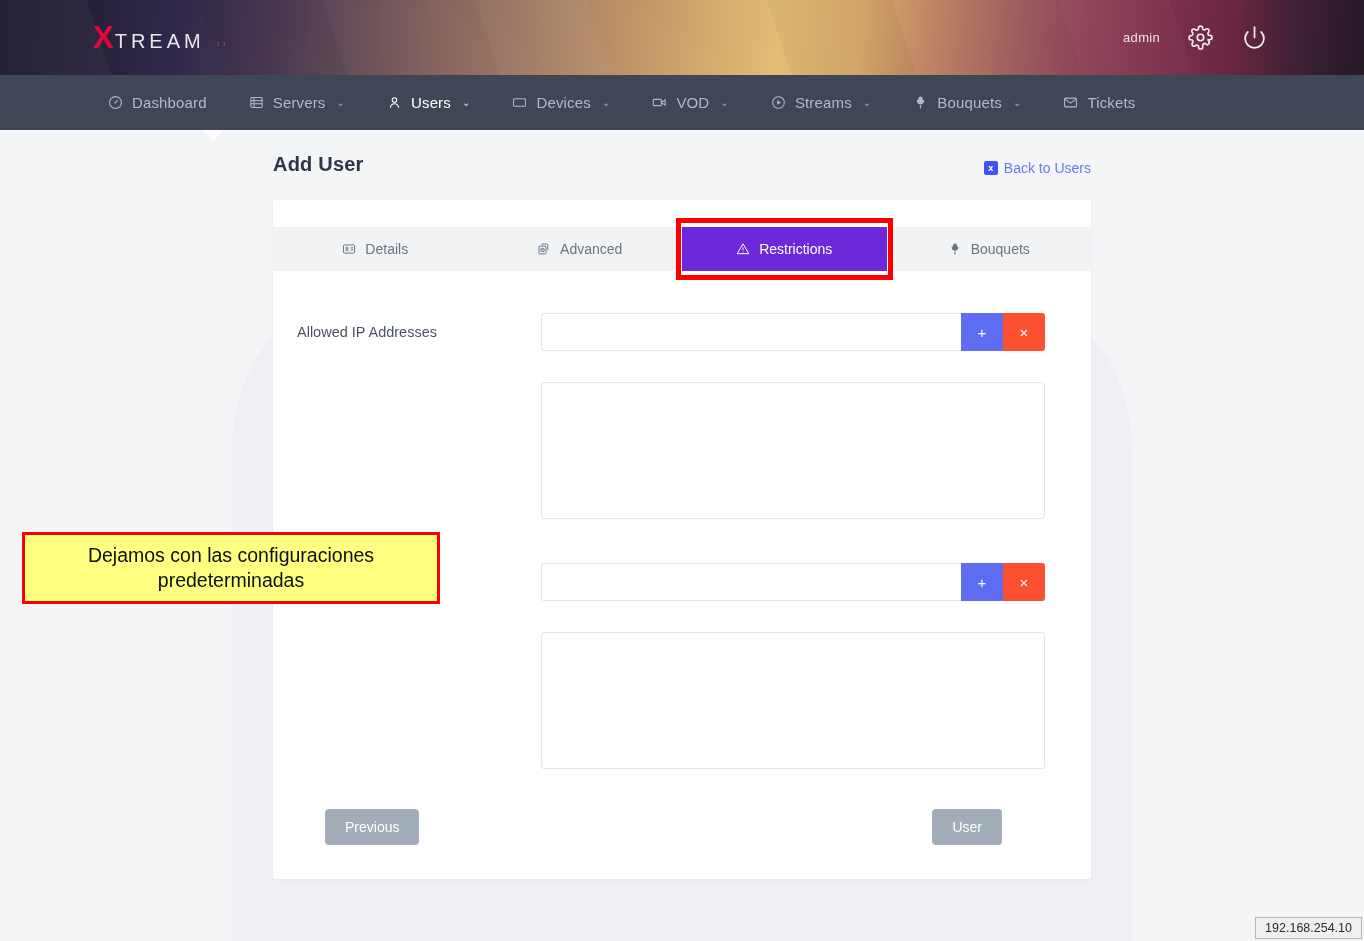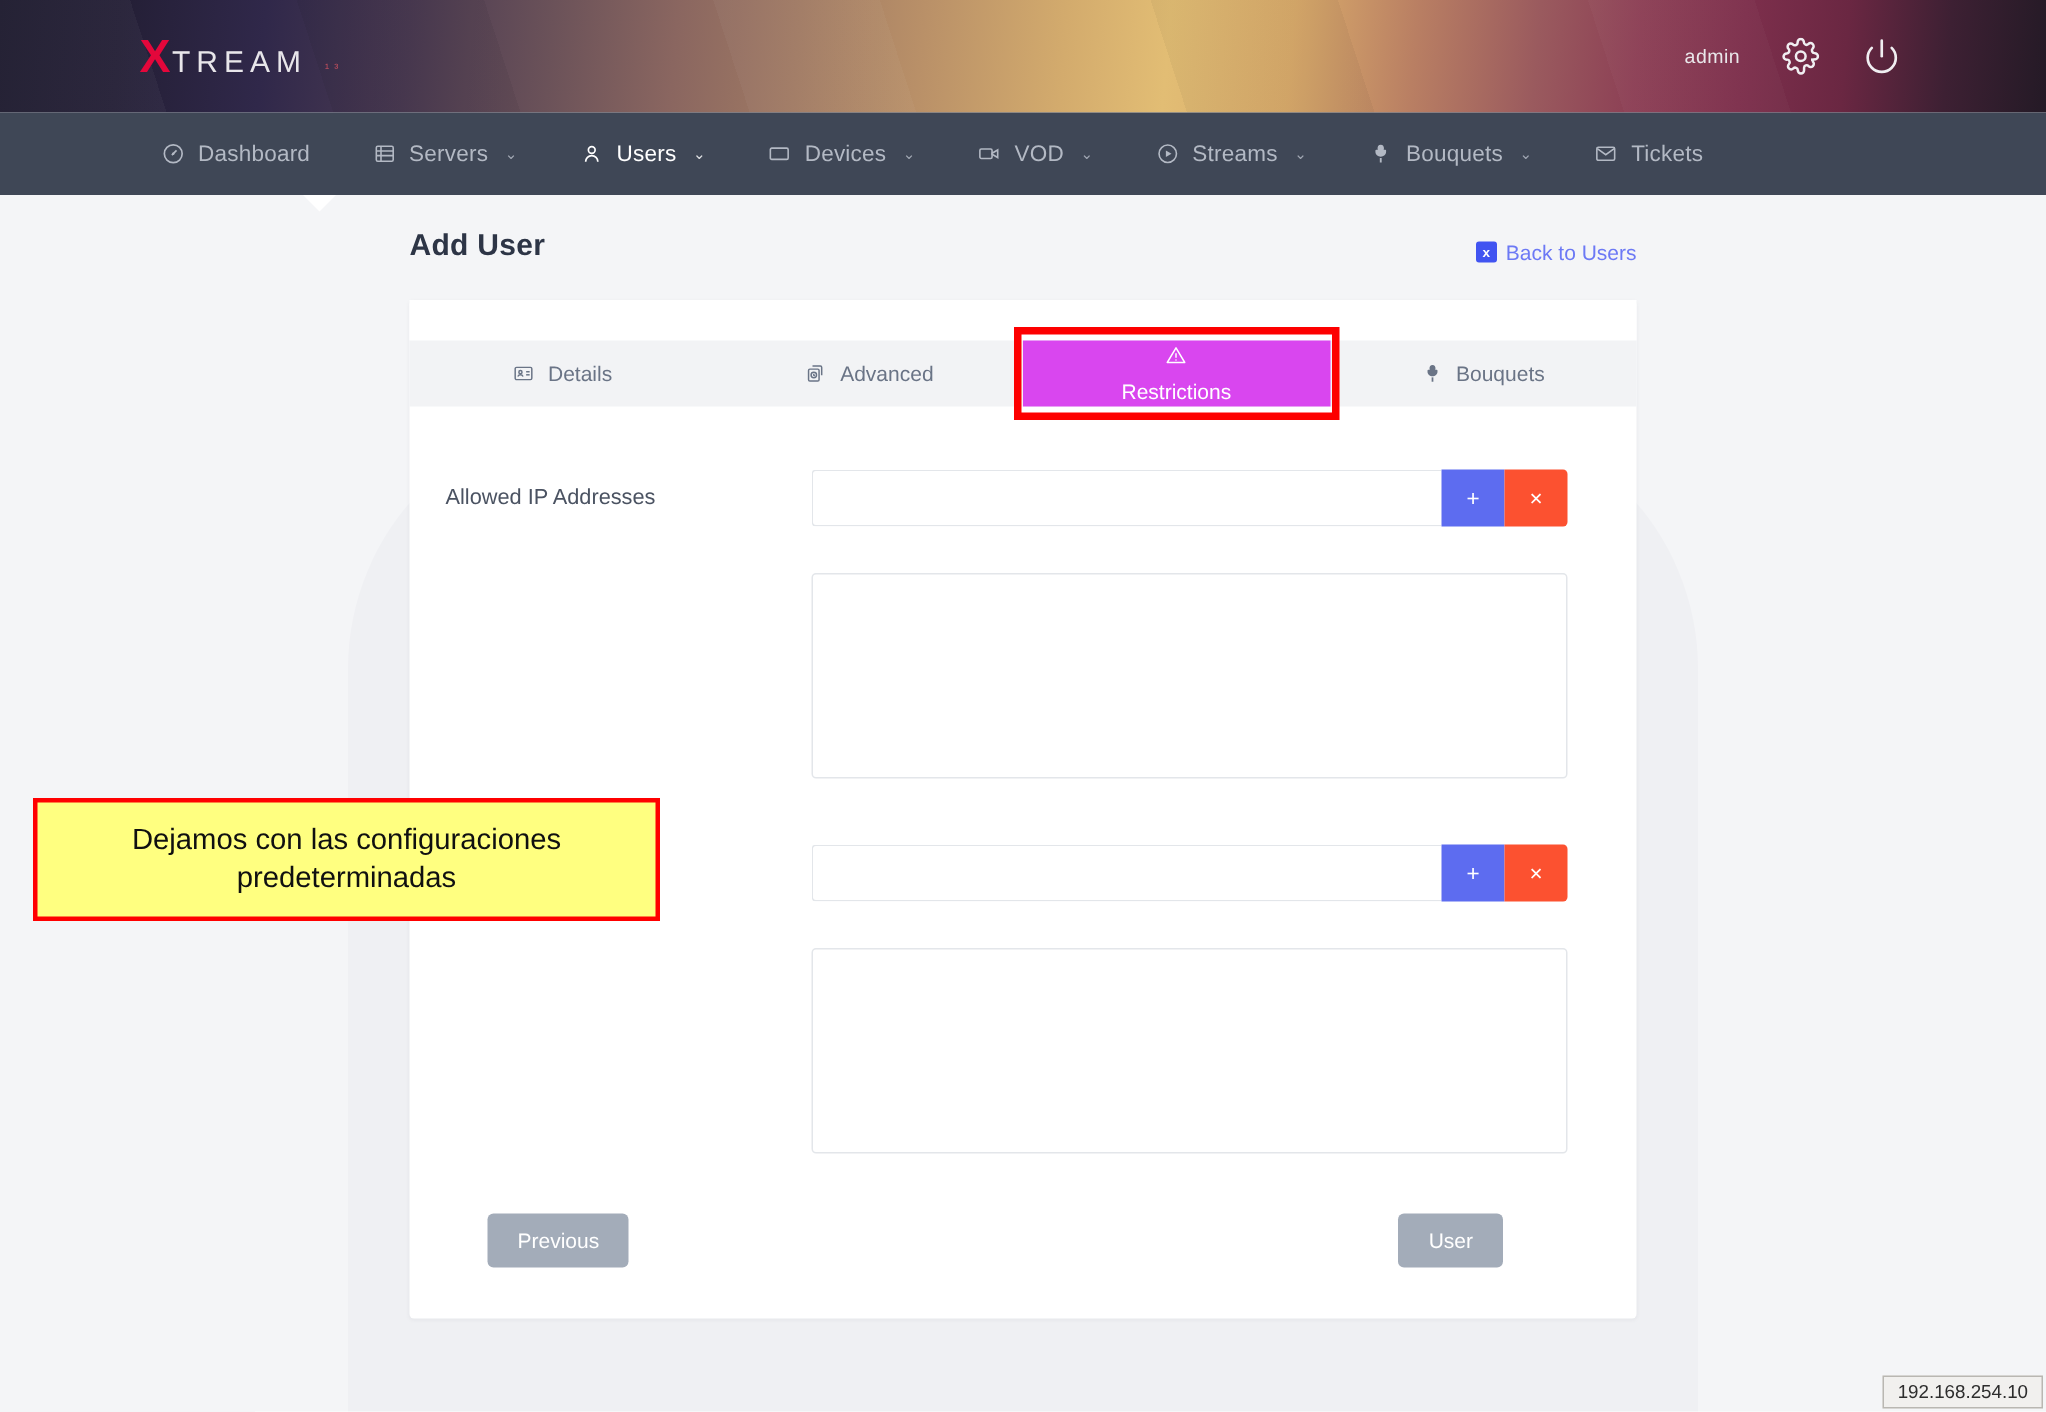--- a/index.html
+++ b/index.html
@@ -128,21 +128,21 @@
   .card-top { height: 27px; background: #ffffff; }
   .tabstrip {
     display: flex; background: #f2f3f5; height: 44px;
   }
   .tab {
     flex: 1; display: flex; align-items: center; justify-content: center;
     gap: 9px; font-size: 14px; color: #6a7486; cursor: pointer;
     position: relative;
   }
   .tab svg { display: block; }
-  .tab.active { background: #d946ef; color: #ffffff; flex-direction: column; }
+  .tab.active { background: #6d28d9; color: #ffffff; }
   .tab.annotated::after {
     content: ""; position: absolute;
     left: -6px; right: -6px; top: -9px; bottom: -9px;
     border: 5px solid #fd0000;
     pointer-events: none;
   }
 
   .form-body { padding: 42px 46px 0 22px; }
   .row {
     display: flex; align-items: flex-start;
@@ -179,21 +179,21 @@
   }
   .btn-nav {
     background: #a3acb9; color: #fff; border: none;
     font-size: 14px; padding: 10px 20px; border-radius: 4px;
     cursor: pointer; font-family: "Liberation Sans", sans-serif;
   }
 
   
   .annotation {
     position: absolute; left: 22px; top: 402px;
-    width: 418px; height: 82px;
+    width: 418px; height: 72px;
     background: #ffff80; border: 3px solid #ff0000;
     display: flex; align-items: center; justify-content: center;
     text-align: center; color: #101010;
     font-size: 19.5px; line-height: 1.28; z-index: 30;
     padding: 0 10px;
   }
 
   .ip-tip {
     position: absolute; right: 2px; bottom: 2px;
     background: #f1f0ee; border: 1px solid #b9b7b2;

